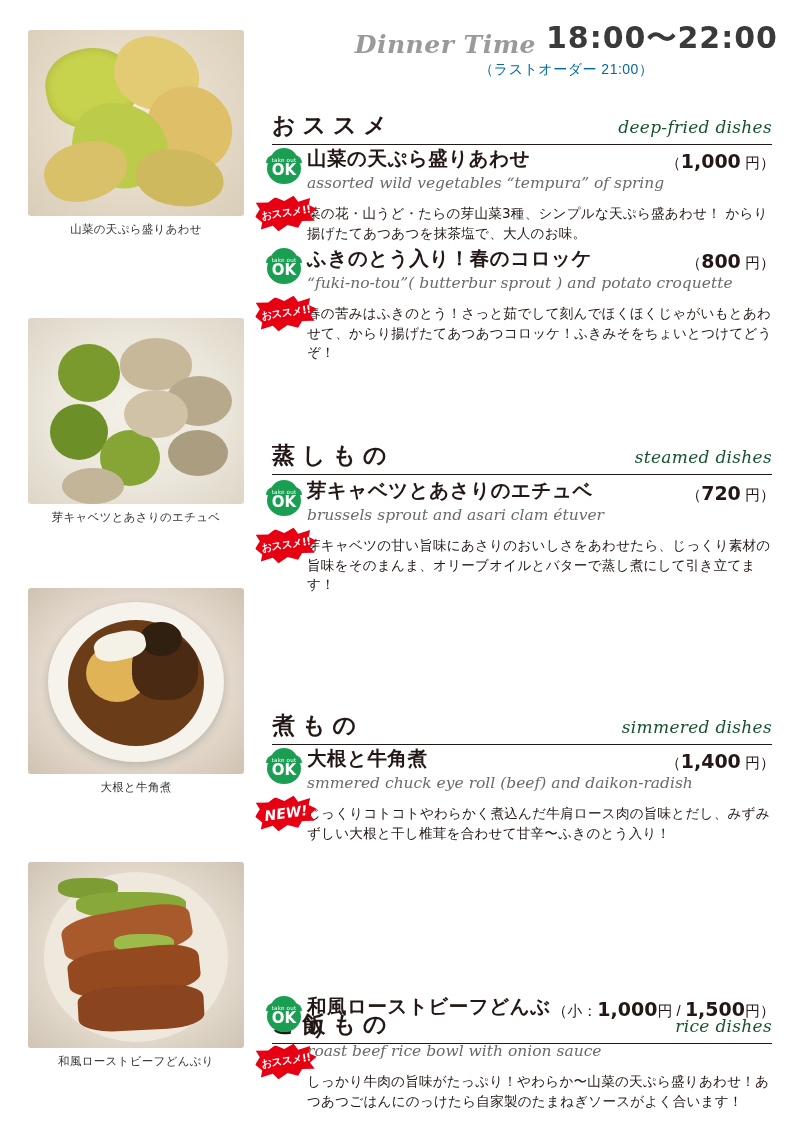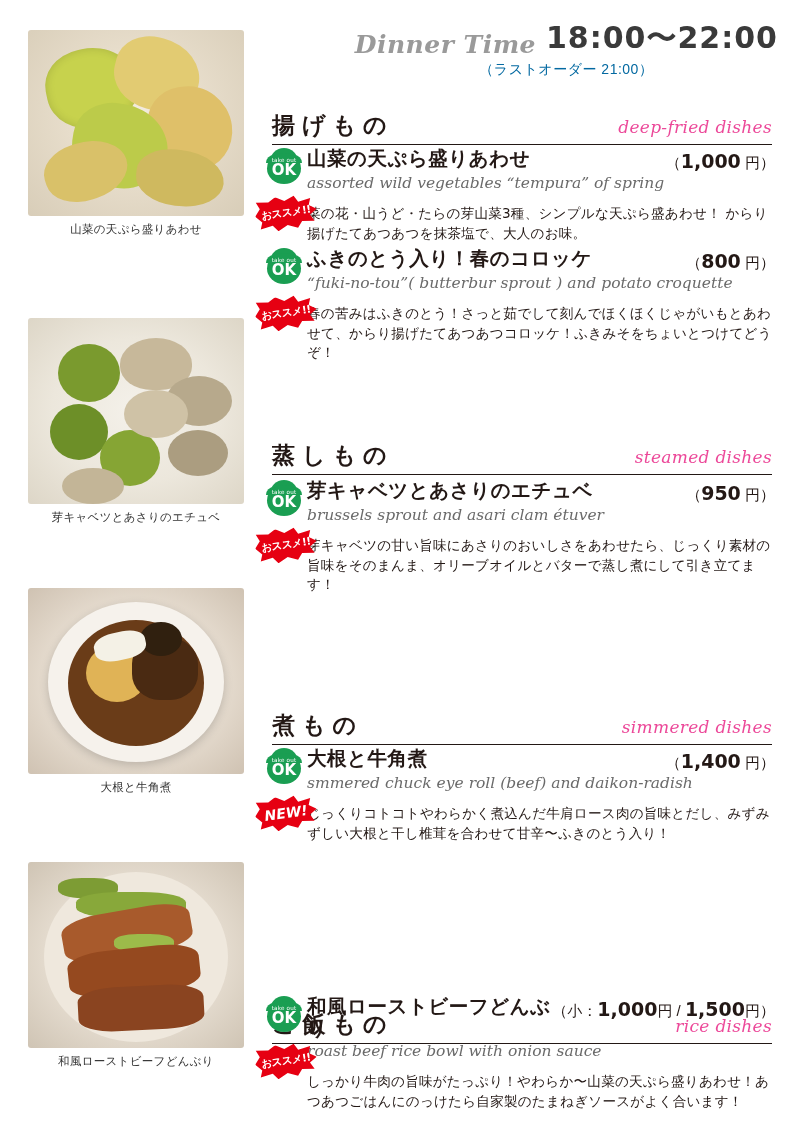--- a/index.html
+++ b/index.html
@@ -127,21 +127,21 @@
   .section-head .ja {
     font-size: 23px;
     letter-spacing: 7px;
     font-weight: bold;
     font-family: "DejaVu Sans", "Liberation Sans", sans-serif;
   }
   .section-head .en {
     font-family: "DejaVu Serif", serif;
     font-style: italic;
     font-size: 17px;
-    color: #ec4899;
+    color: #14532d;
     letter-spacing: 0.3px;
   }
 
   
   .item {
     position: absolute;
     left: 265px;
     width: 510px;
   }
   .item-row {
@@ -317,21 +317,21 @@
       <span class="negi1"></span>
     <span class="beef1"></span>
       <span class="negi2"></span>
       <span class="beef2"></span>
       <span class="beef3"></span>
   </div>
   <div class="photo-caption">和風ローストビーフどんぶり</div>
 </div>
 
 <div class="section-head" style="top:110px;">
-  <span class="ja">揚げもの</span>
+  <span class="ja">おススメ</span>
   <span class="en">deep-fried dishes</span>
 </div>
 
 <div class="item" style="top:148px;">
   <div class="badge-takeout">
     <span class="hat"></span>
       <span class="circle"></span>
     <span class="t-take">take out</span>
     <span class="t-ok">OK</span>
   </div>
@@ -373,21 +373,21 @@
 
 <div class="item" style="top:480px;">
   <div class="badge-takeout">
     <span class="hat"></span>
       <span class="circle"></span>
     <span class="t-take">take out</span>
     <span class="t-ok">OK</span>
   </div>
   <div class="item-row">
     <div class="item-name">芽キャベツとあさりのエチュベ</div>
-    <div class="item-price"><span>（</span><b>950</b> <span>円）</span></div>
+    <div class="item-price"><span>（</span><b>720</b> <span>円）</span></div>
   </div>
   <div class="item-en">brussels sprout and asari clam étuver</div>
   <div class="item-desc">芽キャベツの甘い旨味にあさりのおいしさをあわせたら、じっくり素材の旨味をそのまんま、オリーブオイルとバターで蒸し煮にして引き立てます！</div>
   <div class="badge-burst" style="left:-10px; top:48px;">
     <span class="star"></span>
     <span class="txt">おススメ!!</span>
   </div>
 </div>
 
 <div class="section-head" style="top:710px;gap:16px;">

